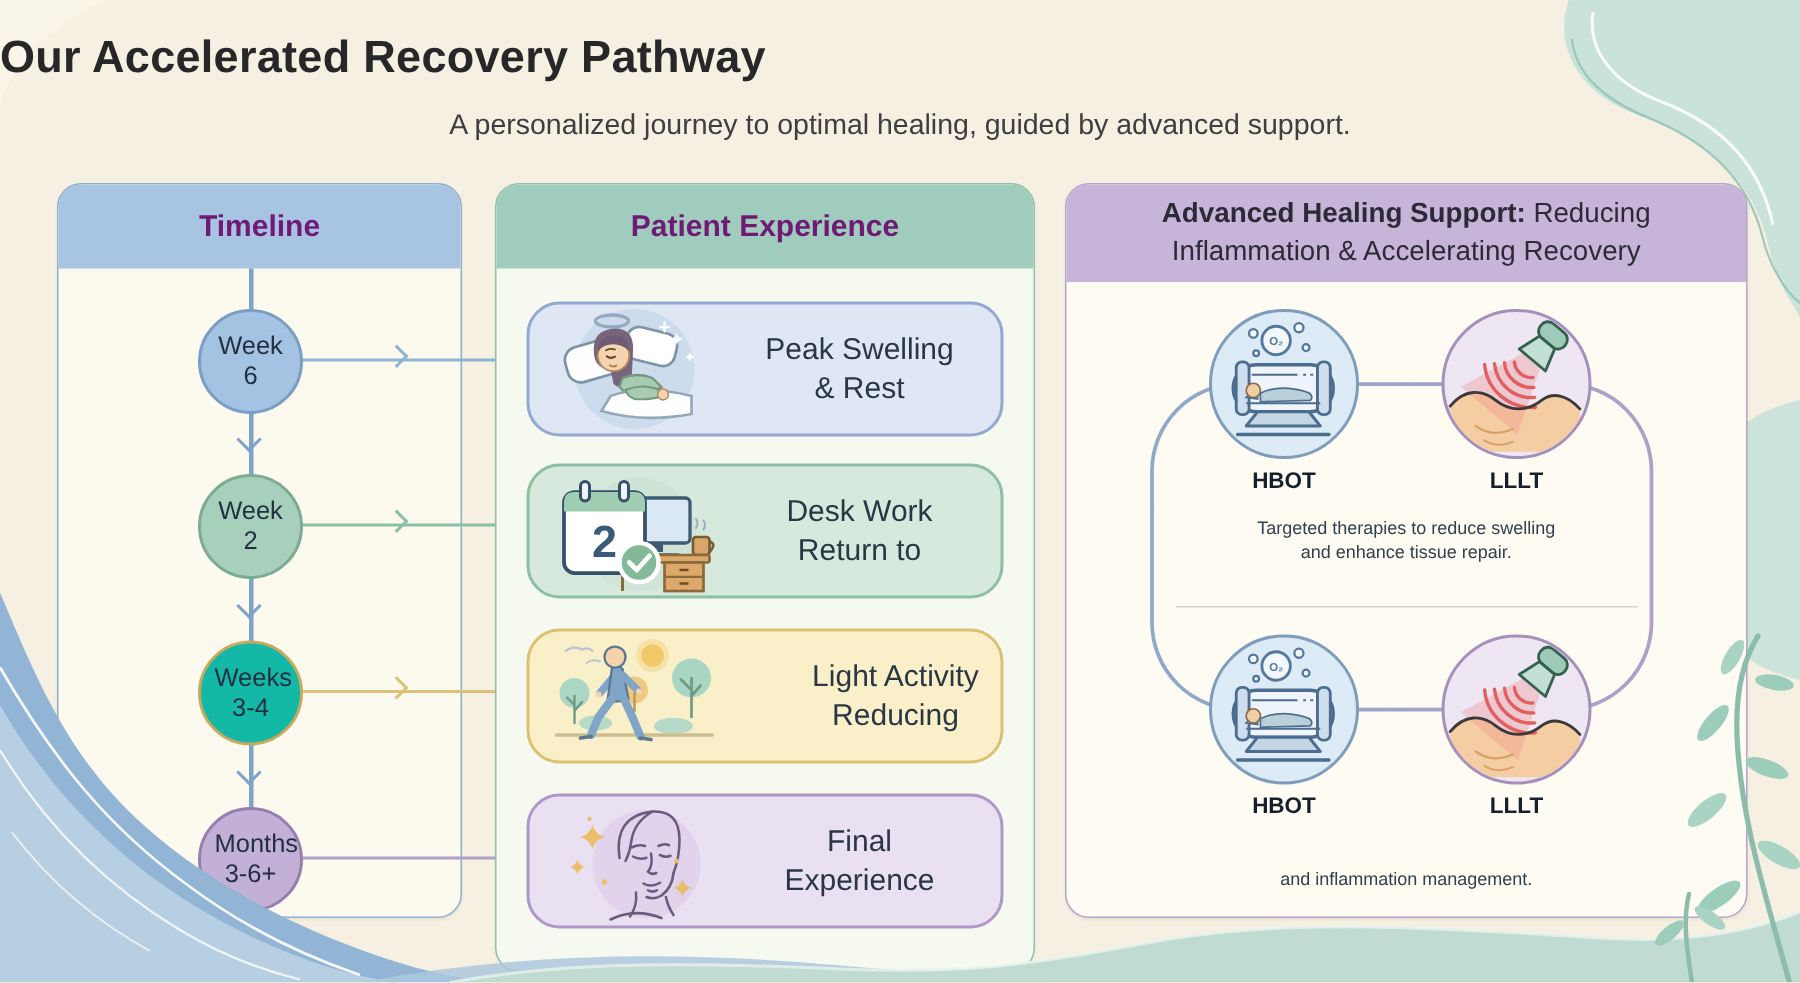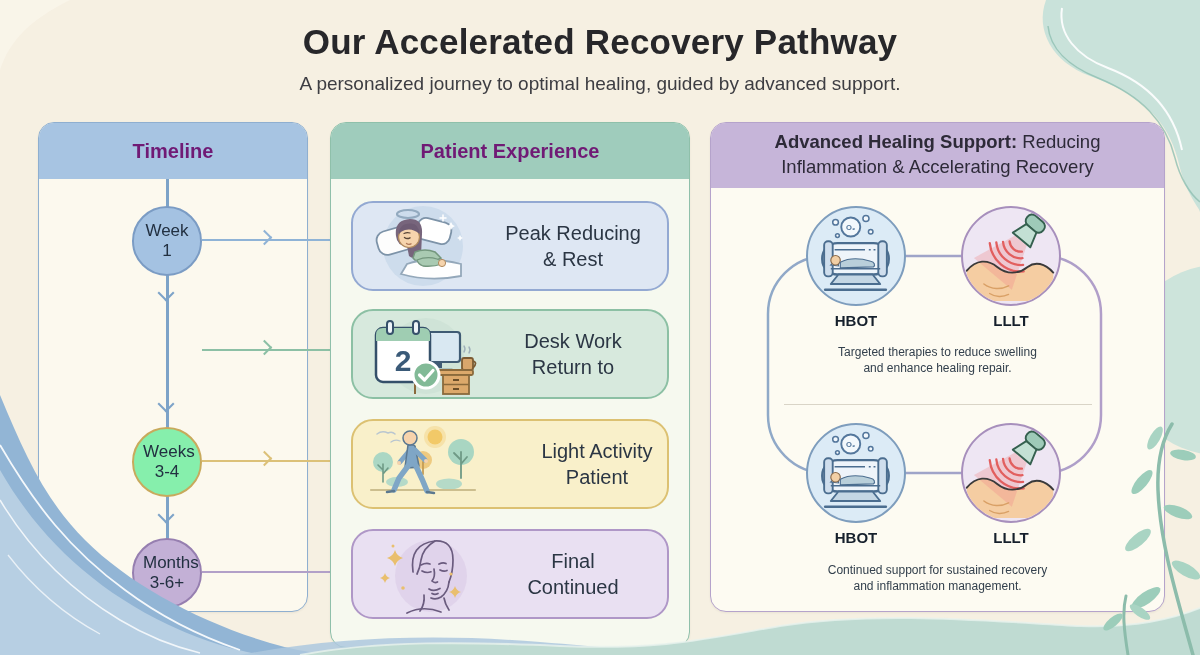--- a/index.html
+++ b/index.html
@@ -4,41 +4,41 @@
 <style>
   * { margin:0; padding:0; box-sizing:border-box; }
   html,body { width:1200px; height:655px; }
   body { font-family:"Liberation Sans", sans-serif; background:#f6f0e2; overflow:hidden; }
   .canvas { position:relative; width:1200px; height:655px; background:#f6f0e2; overflow:hidden; }
 
   svg.deco { position:absolute; left:0; top:0; width:1200px; height:655px; pointer-events:none; }
   #deco-back { z-index:0; }
   #deco-front { z-index:3; }
 
-  .main-title { position:absolute; top:22px; left:0; width:100%; text-align:center;
-    font-size:35px; font-weight:700; color:#27272a; letter-spacing:.2px; z-index:2; }
+  .main-title { position:absolute; top:22px; left:0; width:100%; text-align:left;
+    font-size:30px; font-weight:700; color:#27272a; letter-spacing:.2px; z-index:2; }
   .main-subtitle { position:absolute; top:73px; left:0; width:100%; text-align:center;
     font-size:19px; color:#3d3d42; z-index:2; }
 
   .panel { position:absolute; border-radius:16px; overflow:hidden; z-index:2;
     box-shadow:0 1px 2px rgba(90,90,70,.08); }
   .panel-header { width:100%; text-align:center; font-weight:700; color:#701a75; }
 
   
   #timeline-panel { left:38px; top:122px; width:270px; height:490px;
     background:#fcf9ee; border:1.5px solid #8fafd0; }
   #timeline-panel .panel-header { height:56px; line-height:56px; font-size:20px; background:#a7c4e2; }
   .t-vline { position:absolute; left:127px; top:56px; width:2.5px; height:395px; background:#7da3c8; }
   .milestone { position:absolute; width:70px; height:70px; border-radius:50%;
     display:flex; align-items:center; justify-content:center; text-align:center;
     font-size:17px; line-height:1.2; color:#223041; border:2.5px solid; z-index:2; }
   .milestone span { display:block; width:48px; }
   .m0 { background:#a4c2e2; border-color:#7b9cc4; left:93px; top:83px; }
   .m1 { background:#a6cfbc; border-color:#7cab92; left:93px; top:193px; }
-  .m2 { background:#86efac; border-color:#c8aa5c; left:93px; top:304px; }
+  .m2 { background:#14b8a6; border-color:#c8aa5c; left:93px; top:304px; }
   .m3 { background:#c3b0d6; border-color:#967fb0; left:93px; top:415px; }
   .down-chev { position:absolute; width:12px; height:12px; border-right:2.5px solid #7da3c8;
     border-bottom:2.5px solid #7da3c8; transform:rotate(45deg); left:121px; }
 
   
   #row-connectors { position:absolute; left:0; top:0; width:1200px; height:655px; z-index:2; pointer-events:none; }
   .arrow-line { position:absolute; left:202px; width:148px; height:0; border-top:2.5px solid; }
   .right-chev { position:absolute; width:11px; height:11px; border-top:2.5px solid;
     border-right:2.5px solid; transform:rotate(45deg); left:259px; }
   .a0 { border-color:#8fb3d6; } .a1 { border-color:#8cc0a5; }
@@ -241,21 +241,24 @@
   <h1 class="main-title">Our Accelerated Recovery Pathway</h1>
   <p class="main-subtitle">A personalized journey to optimal healing, guided by advanced support.</p>
 
   <section class="panel" id="timeline-panel">
     <div class="panel-header">Timeline</div>
     <div class="t-vline"></div>
     <div class="down-chev" style="top:164px"></div>
     <div class="down-chev" style="top:275px"></div>
     <div class="down-chev" style="top:386px"></div>
     <div class="milestone m0">
-        <span>Week 1</span>
+        <span>Week 6</span>
+      </div>
+    <div class="milestone m1">
+        <span>Week 2</span>
       </div>
     <div class="milestone m2">
         <span>Weeks 3-4</span>
       </div>
     <div class="milestone m3">
         <span>Months 3-6+</span>
       </div>
   </section>
 
   <div id="row-connectors">
@@ -269,49 +272,49 @@
   </div>
 
   <section class="panel" id="experience-panel">
     <div class="panel-header">Patient Experience</div>
 
     <div class="exp-card c0">
       <svg class="art" viewBox="0 0 120 84">
           <use href="#art-rest"></use>
         </svg>
       <div class="card-title">
-        <span>Peak Reducing</span>
+        <span>Peak Swelling</span>
           <span>&amp; Rest</span>
       </div>
     </div>
     <div class="exp-card c1">
       <svg class="art" viewBox="0 0 120 84">
           <use href="#art-desk"></use>
         </svg>
       <div class="card-title">
         <span>Desk Work</span>
           <span>Return to</span>
       </div>
     </div>
     <div class="exp-card c2">
       <svg class="art" viewBox="0 0 120 84">
           <use href="#art-walk"></use>
         </svg>
       <div class="card-title">
         <span>Light Activity</span>
-          <span>Patient</span>
+          <span>Reducing</span>
       </div>
     </div>
     <div class="exp-card c3">
       <svg class="art" viewBox="0 0 120 84">
           <use href="#art-face"></use>
         </svg>
       <div class="card-title">
         <span>Final</span>
-          <span>Continued</span>
+          <span>Experience</span>
       </div>
     </div>
   </section>
 
   <section class="panel" id="support-panel">
     <div class="panel-header">
       <b>Advanced Healing Support:</b><span> Reducing Inflammation &amp; Accelerating Recovery</span>
     </div>
 
     <svg class="loop-svg" width="455" height="490" viewBox="0 0 455 490">
@@ -324,39 +327,39 @@
         </svg>
     </div>
     <div class="therapy-circle lllt-c tc2">
       <svg width="95" height="95" viewBox="0 0 100 100">
           <use href="#art-lllt"></use>
         </svg>
     </div>
     <div class="therapy-label tl1">HBOT</div>
     <div class="therapy-label tl2">LLLT</div>
     <div class="support-desc sd1">
-      <span>Targeted therapies to reduce swelling</span><br><span>and enhance healing repair.</span>
+      <span>Targeted therapies to reduce swelling</span><br><span>and enhance tissue repair.</span>
     </div>
 
     <div class="support-divider"></div>
 
     <div class="therapy-circle hbot-c tc3">
       <svg width="95" height="95" viewBox="0 0 100 100">
           <use href="#art-hbot"></use>
         </svg>
     </div>
     <div class="therapy-circle lllt-c tc4">
       <svg width="95" height="95" viewBox="0 0 100 100">
           <use href="#art-lllt"></use>
         </svg>
     </div>
     <div class="therapy-label tl3">HBOT</div>
     <div class="therapy-label tl4">LLLT</div>
     <div class="support-desc sd2">
-      <span>Continued support for sustained recovery</span><br><span>and inflammation management.</span>
+      <br><span>and inflammation management.</span>
     </div>
   </section>
 
   <svg class="deco" id="deco-front" viewBox="0 0 1200 655">
     <g>
       <path d="M0,395 C25,455 45,500 85,540 C130,585 200,622 270,643 C310,655 340,655 345,655 L0,655 Z" fill="#92b5d5"></path>
       <path d="M0,470 C40,540 100,595 180,630 C220,648 260,655 265,655 L0,655 Z" fill="#b7cfe3"></path>
       <path d="M0,445 C35,505 70,550 125,590 C165,620 205,638 240,650" fill="none" stroke="#ffffff" stroke-width="1.8" opacity="0.9"></path>
       <path d="M0,500 C30,550 70,590 120,620 C150,638 175,647 200,653" fill="none" stroke="#ffffff" stroke-width="1.5" opacity="0.8"></path>
       <path d="M8,555 C35,590 65,615 100,634" fill="none" stroke="#ffffff" stroke-width="1.3" opacity="0.7"></path>

